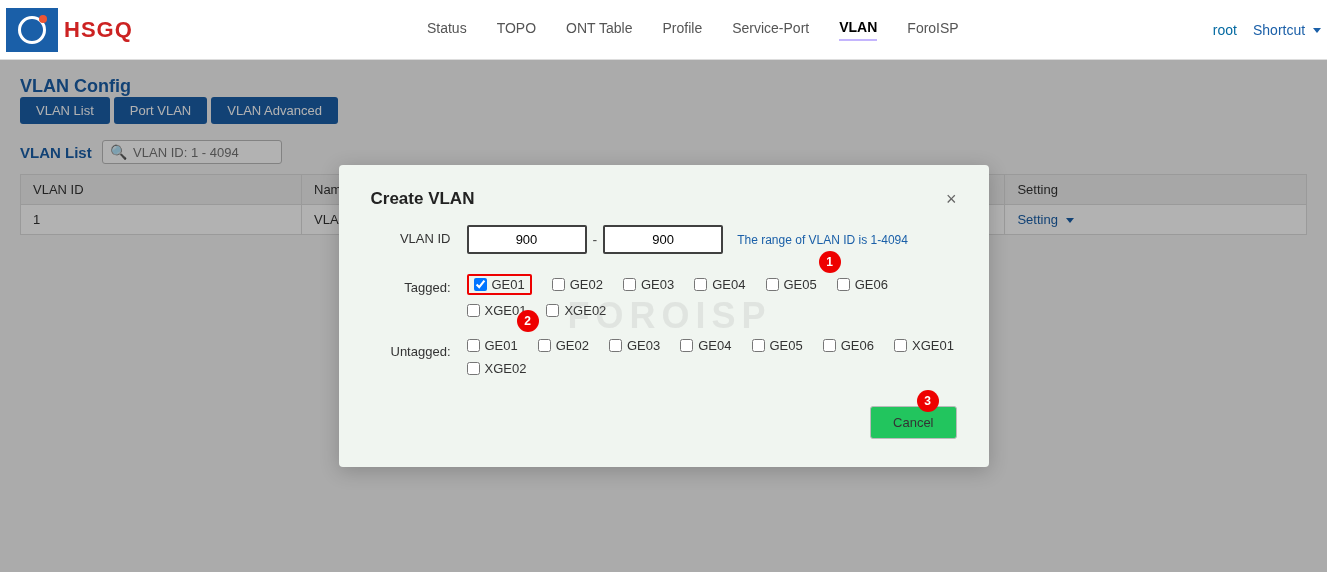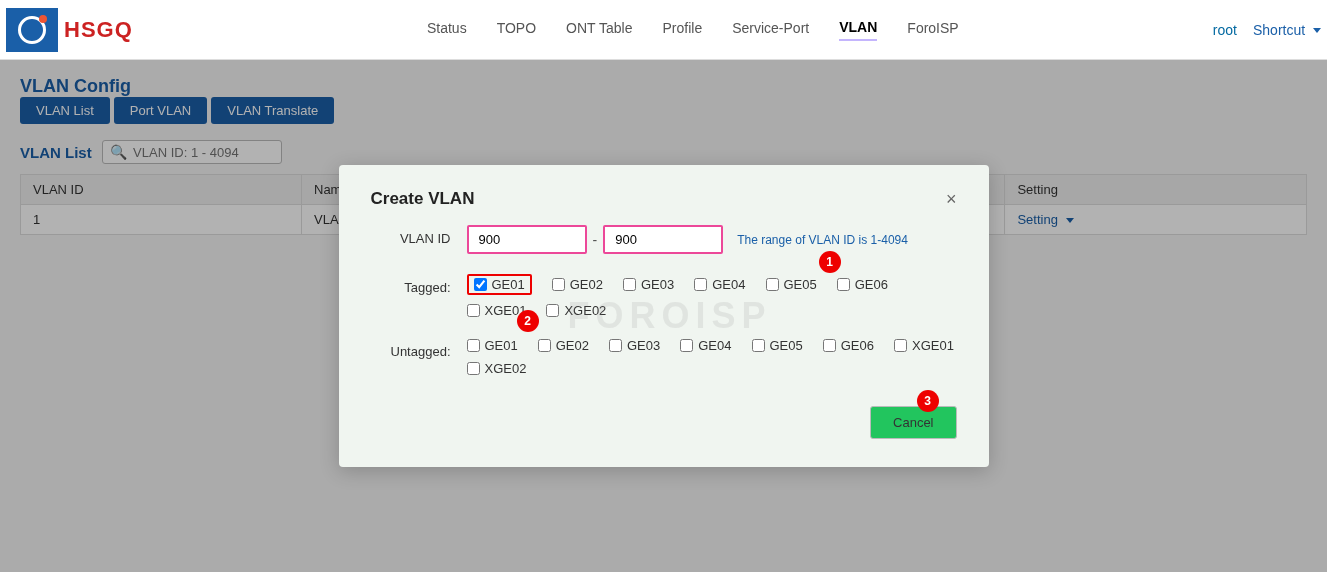--- a/index.html
+++ b/index.html
@@ -234,21 +234,22 @@
     }
     .vlan-input {
       border: 1px solid #bbb;
       padding: 5px 10px;
       border-radius: 2px;
       font-size: 13px;
       width: 120px;
       outline: none;
     }
     .vlan-input.highlighted {
-      border: 2px solid #ec4899;
+      border: 2px solid #404040;
+      text-align: center;
     }
     .range-hint {
       color: #1a5fa8;
       font-size: 12px;
       margin-left: 8px;
     }
     .dash { color: #555; }
 
     
     .checkbox-grid {
@@ -367,21 +368,21 @@
     </span>
   </div>
 </div>
 
 <div class="page-content">
   <div class="page-title">VLAN Config</div>
 
   <div class="tab-bar">
     <button class="tab-btn active">VLAN List</button>
     <button class="tab-btn">Port VLAN</button>
-    <button class="tab-btn">VLAN Translate</button>
+    <button class="tab-btn">VLAN Advanced</button>
   </div>
 
   <div class="section-header">
     <span class="section-title">VLAN List</span>
     <div class="search-box">
       <span class="search-icon">🔍</span>
       <input class="search-input" type="text" placeholder="VLAN ID: 1 - 4094" style="">
     </div>
   </div>
 

